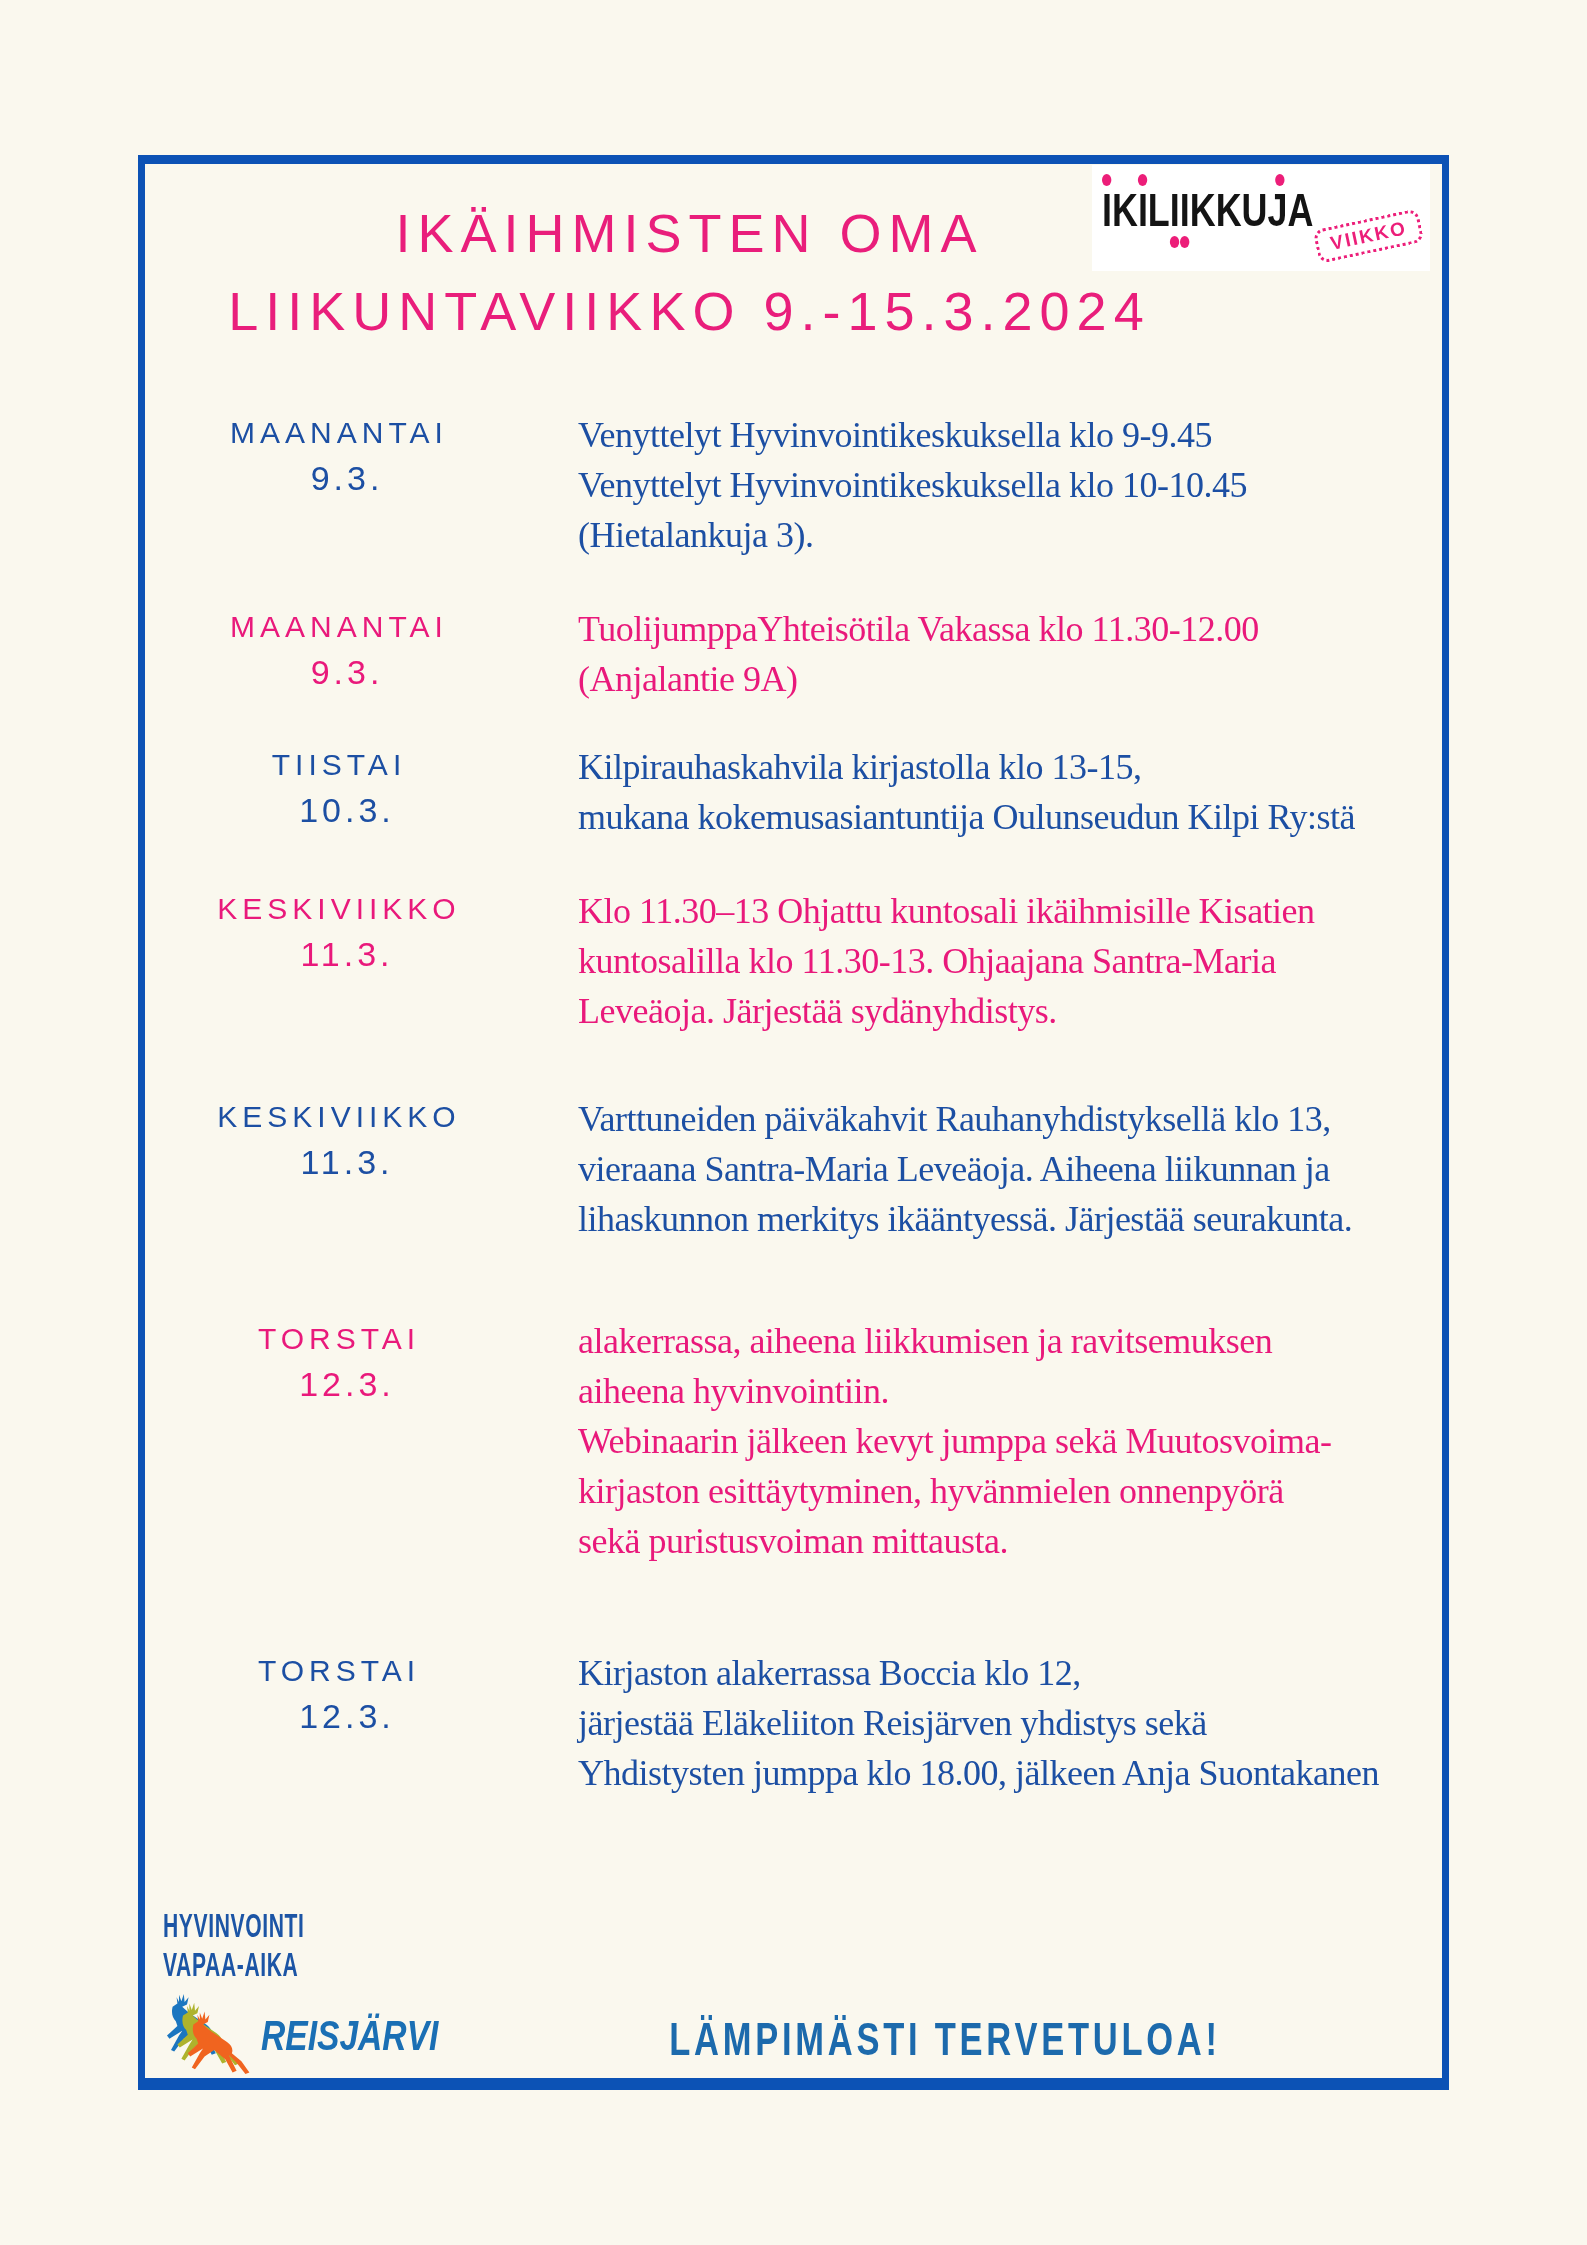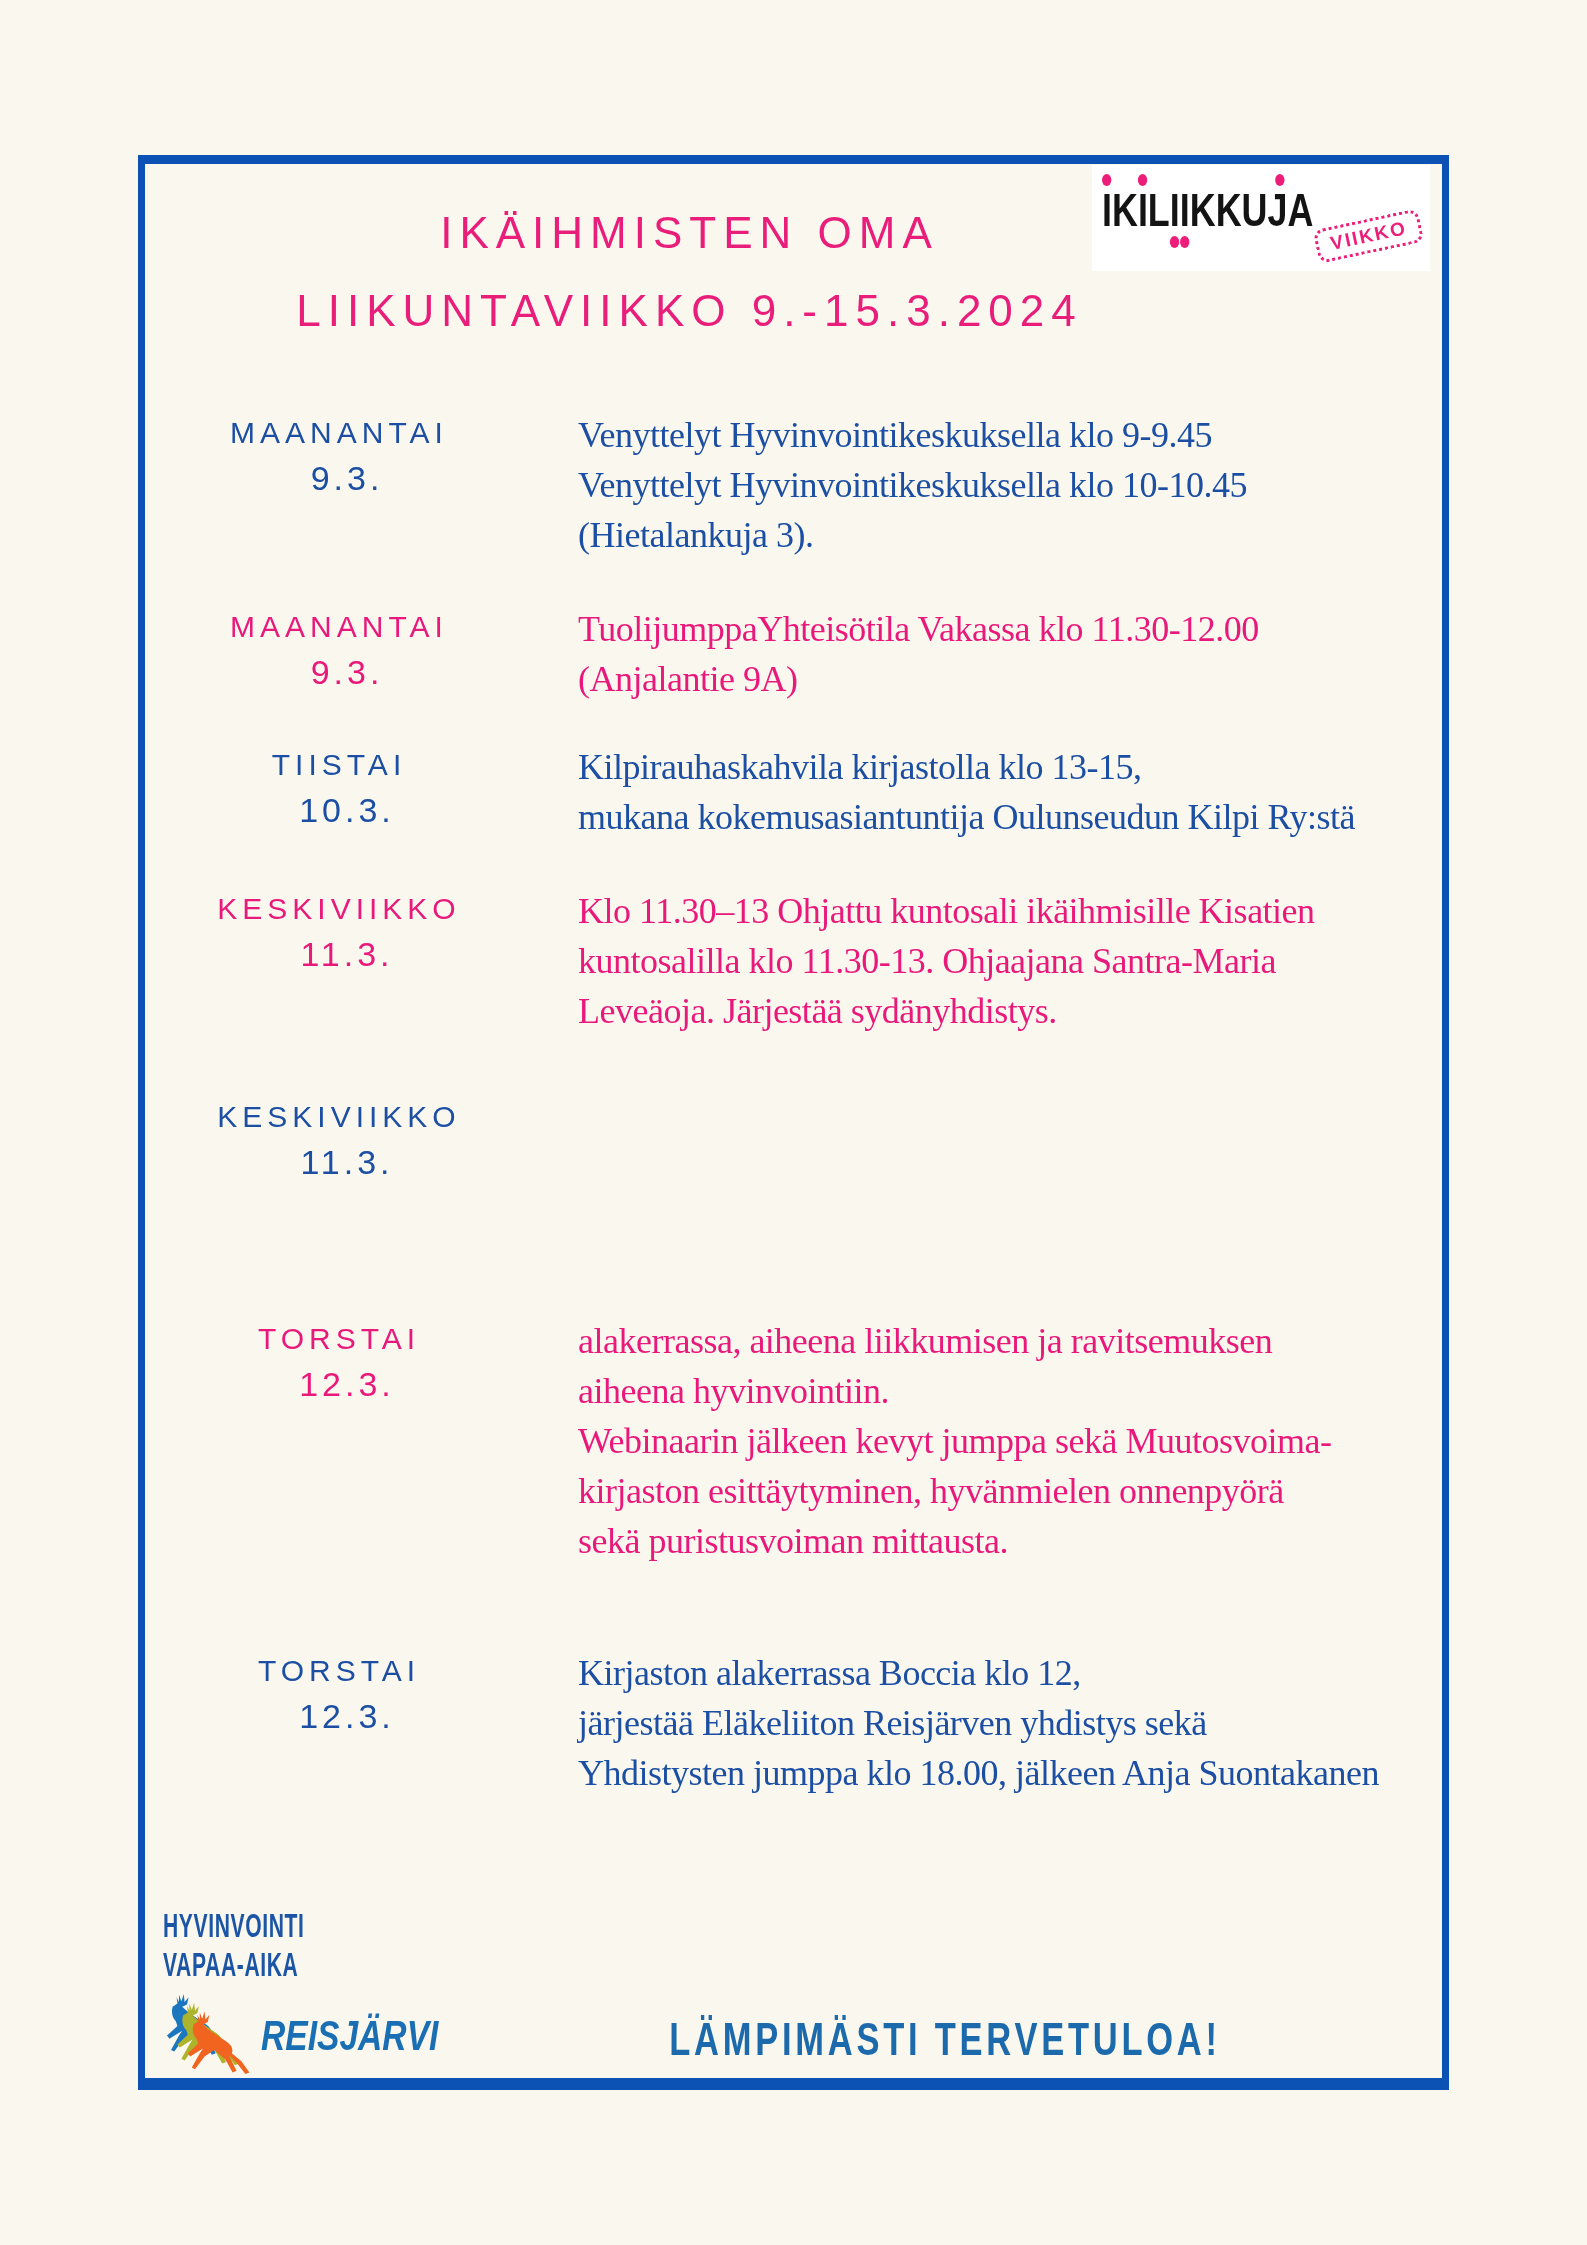--- a/index.html
+++ b/index.html
@@ -12,21 +12,21 @@
   .frame{
     position:absolute;left:138px;top:155px;width:1311px;height:1935px;
     box-sizing:border-box;
     border-style:solid;border-color:#0C52B5;
     border-width:9px 7px 12px 7px;
   }
   
   .title{
     position:absolute;left:22px;top:30px;width:1045px;
     text-align:center;color:#E91E7B;
-    font-size:44px;letter-spacing:7px;line-height:78px;
+    font-size:54px;letter-spacing:7px;line-height:78px;
     font-weight:400;
   }
   
   .logo-box{
     position:absolute;left:947px;top:1px;width:338px;height:106px;
     background:#ffffff;
   }
   .wordmark{
     position:absolute;left:10px;top:22px;
     display:flex;
@@ -168,20 +168,25 @@
       <div>Klo 11.30–13 Ohjattu kuntosali ikäihmisille Kisatien</div>
       <div>kuntosalilla klo 11.30-13. Ohjaajana Santra-Maria</div>
       <div>Leveäoja. Järjestää sydänyhdistys.</div>
     </div>
   </div>
 
   <div class="row r5">
     <div class="day c-blue">
       <div class="dayname">KESKIVIIKKO</div>
       <div class="date">11.3.</div>
+    </div>
+    <div class="events c-blue">
+      <div>Varttuneiden päiväkahvit Rauhanyhdistyksellä klo 13,</div>
+      <div>vieraana Santra-Maria Leveäoja. Aiheena liikunnan ja</div>
+      <div>lihaskunnon merkitys ikääntyessä. Järjestää seurakunta.</div>
     </div>
   </div>
 
   <div class="row r6">
     <div class="day c-pink">
       <div class="dayname">TORSTAI</div>
       <div class="date">12.3.</div>
     </div>
     <div class="events c-pink">
       <div>alakerrassa, aiheena liikkumisen ja ravitsemuksen</div>

